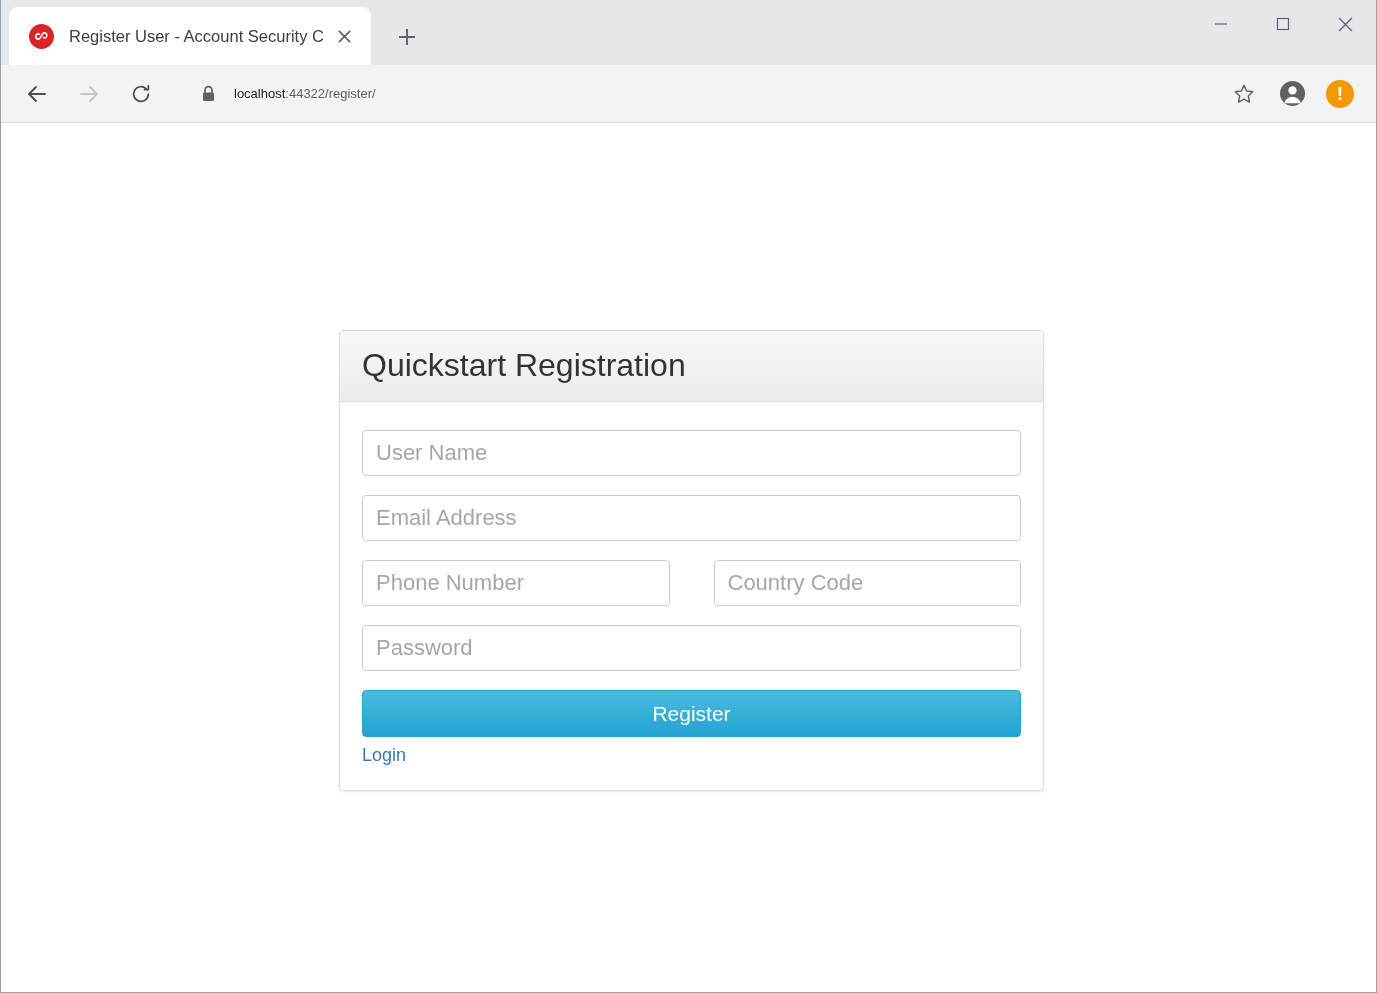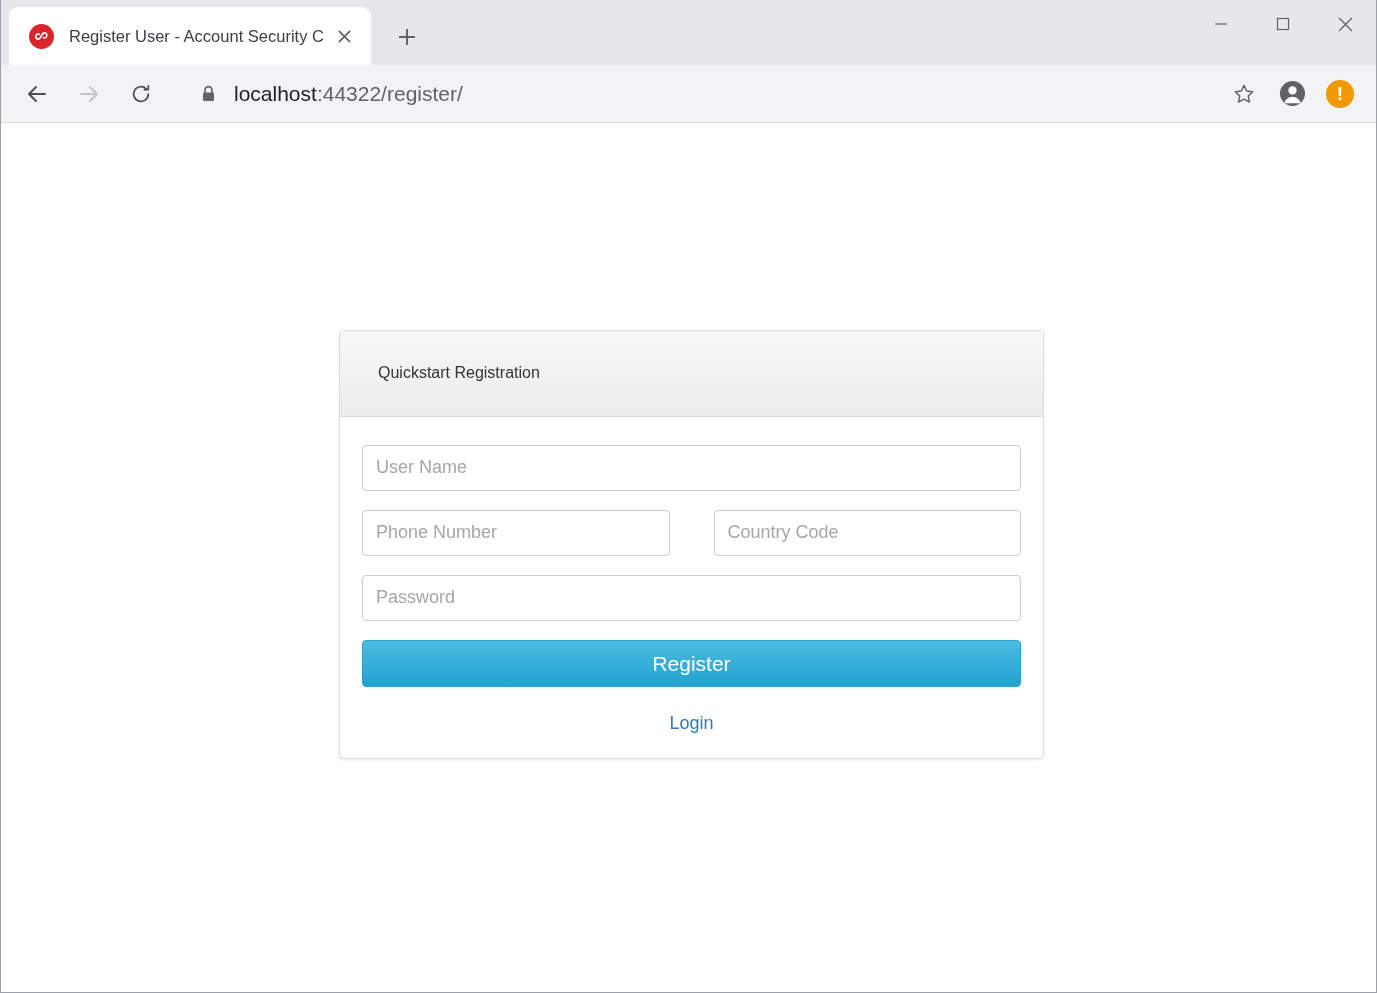--- a/index.html
+++ b/index.html
@@ -114,21 +114,21 @@
     border-radius: 20px;
     display: flex;
     align-items: center;
     padding: 0 16px 0 20px;
     margin-left: 10px;
     min-width: 0;
   }
   .lock { flex: 0 0 auto; display: flex; align-items: center; }
   .url {
     margin-left: 18px;
-    font-size: 21px;
+    font-size: 13px;
     color: #5f6368;
     white-space: nowrap;
     overflow: hidden;
   }
   .url .host { color: #202124; }
   .tb-right { display: flex; align-items: center; flex: 0 0 auto; }
   .tbicon {
     width: 44px; height: 44px;
     margin-left: 4px;
     display: flex; align-items: center; justify-content: center;
@@ -165,44 +165,44 @@
     border-radius: 4px;
     box-shadow: 0 1px 3px rgba(0,0,0,.08);
   }
   .panel-heading {
     background: linear-gradient(to bottom, #f7f7f7 0%, #ececec 100%);
     border-bottom: 1px solid #dddddd;
     border-radius: 3px 3px 0 0;
     padding: 17px 22px 18px 22px;
   }
   .panel-title {
-    font-size: 16px;
+    font-size: 32px;
     color: #333333;
-    margin: 16px;
+    margin: 0;
     font-weight: normal;
     line-height: 1.1;
   }
   .panel-body {
     padding: 28px 22px 22px 22px;
   }
 
   .form-row {
     display: flex;
     gap: 44px;
     margin-bottom: 19px;
   }
   .form-row.single { display: block; }
   .col { flex: 1 1 0; min-width: 0; }
 
   .field {
     display: block;
     width: 100%;
     height: 43px;
     padding: 22px 13px;
-    font-size: 18px;
+    font-size: 22px;
     font-family: "Liberation Sans", sans-serif;
     color: #555555;
     background: #ffffff;
     border: 1px solid #cccccc;
     border-radius: 4px;
     outline: none;
   }
   .field::placeholder { color: #a6a6a6; opacity: 1; }
 
   .btn-register {
@@ -213,22 +213,22 @@
     border: 1px solid #2ba5cf;
     border-radius: 4px;
     background: linear-gradient(to bottom, #4cbbe0 0%, #22a2d1 100%);
     color: #ffffff;
     font-size: 21px;
     font-family: "Liberation Sans", sans-serif;
     line-height: 1;
     cursor: pointer;
   }
   .links {
-    text-align: center;
-    padding-top: 26px;
+    text-align: left;
+    padding-top: 8px;
     padding-bottom: 2px;
   }
   .links a {
     color: #337ab7;
     font-size: 18px;
     text-decoration: none;
   }
 </style>
 </head>
 <body>
@@ -333,20 +333,23 @@
       <div class="panel-heading">
         <h3 class="panel-title">Quickstart Registration</h3>
       </div>
 
       <div class="panel-body">
 
         <div class="form-row single">
           <input class="field" type="text" placeholder="User Name" style="">
         </div>
 
+        <div class="form-row single">
+          <input class="field" type="text" placeholder="Email Address" style="">
+        </div>
 
         <div class="form-row">
           <div class="col">
             <input class="field" type="text" placeholder="Phone Number" style="">
           </div>
           <div class="col">
             <input class="field" type="text" placeholder="Country Code" style="">
           </div>
         </div>
 

